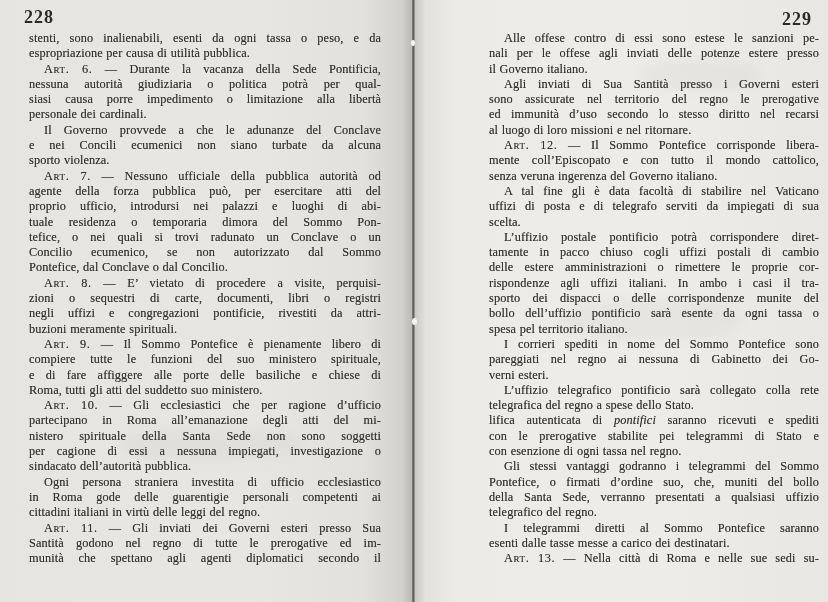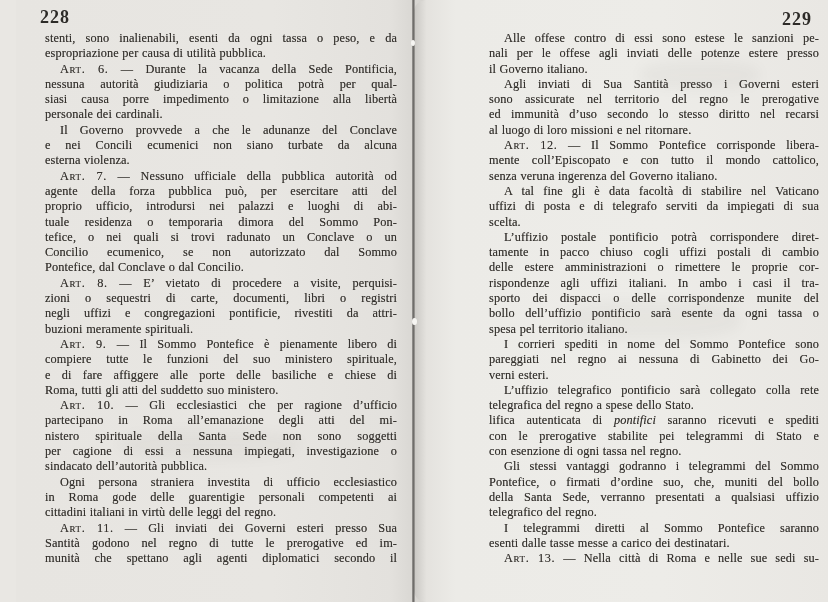--- a/index.html
+++ b/index.html
@@ -6,28 +6,26 @@
   .scan{
     position:relative;
     width:828px;height:602px;
     overflow:hidden;
     background:#e9e7e3;
     font-family:"Liberation Serif", serif;
     color:#35322e;
   }
   .page{position:absolute;top:0;height:602px;}
   .page-left{
-    left:16px;width:414px;
+    left:0;width:414px;
     background:linear-gradient(to right,#e7e5e1 0%,#e8e6e2 60%,#e3e1dd 88%,#d3d1cd 97%,#b7b5b1 100%);
-    padding-left:11px;
   }
   .page-right{
     left:414px;width:414px;
     background:linear-gradient(to right,#c9c7c3 0%,#e4e2de 3%,#ecebe7 10%,#edece8 60%,#e9e7e3 100%);
-    border-radius:12px;
   }
   .gutter-line{
     position:absolute;top:0;left:412px;width:3px;height:602px;
     background:linear-gradient(to right,rgba(40,38,36,0.35),rgba(40,38,36,0.6),rgba(40,38,36,0.2));
   }
   .speck{position:absolute;background:#f6f5f2;border-radius:50%;}
   .speck.s1{left:411px;top:40px;width:4px;height:6px;}
   .speck.s2{left:412px;top:318px;width:5px;height:7px;}
   .ghost{position:absolute;opacity:0.05;background:#6f6c66;filter:blur(6px);border-radius:40%;}
   .g1{left:640px;top:60px;width:120px;height:30px;}
@@ -68,21 +66,21 @@
     <div class="page-number pn-left">228</div>
     <div class="text-col col-left" id="left-col">
         <div class="line">stenti, sono inalienabili, esenti da ogni tassa o peso, e da</div>
         <div class="line end">espropriazione per causa di utilità pubblica.</div>
         <div class="line in"><span class="sc">Art. 6.</span> — Durante la vacanza della Sede Pontificia,</div>
         <div class="line">nessuna autorità giudiziaria o politica potrà per qual-</div>
         <div class="line">siasi causa porre impedimento o limitazione alla libertà</div>
         <div class="line end">personale dei cardinali.</div>
         <div class="line in">Il Governo provvede a che le adunanze del Conclave</div>
         <div class="line">e nei Concili ecumenici non siano turbate da alcuna</div>
-        <div class="line end">esterna violenza.</div>
+        <div class="line end">sporto violenza.</div>
         <div class="line in"><span class="sc">Art. 7.</span> — Nessuno ufficiale della pubblica autorità od</div>
         <div class="line">agente della forza pubblica può, per esercitare atti del</div>
         <div class="line">proprio ufficio, introdursi nei palazzi e luoghi di abi-</div>
         <div class="line">tuale residenza o temporaria dimora del Sommo Pon-</div>
         <div class="line">tefice, o nei quali si trovi radunato un Conclave o un</div>
         <div class="line">Concilio ecumenico, se non autorizzato dal Sommo</div>
         <div class="line end">Pontefice, dal Conclave o dal Concilio.</div>
         <div class="line in"><span class="sc">Art. 8.</span> — E’ vietato di procedere a visite, perquisi-</div>
         <div class="line">zioni o sequestri di carte, documenti, libri o registri</div>
         <div class="line">negli uffizi e congregazioni pontificie, rivestiti da attri-</div>

